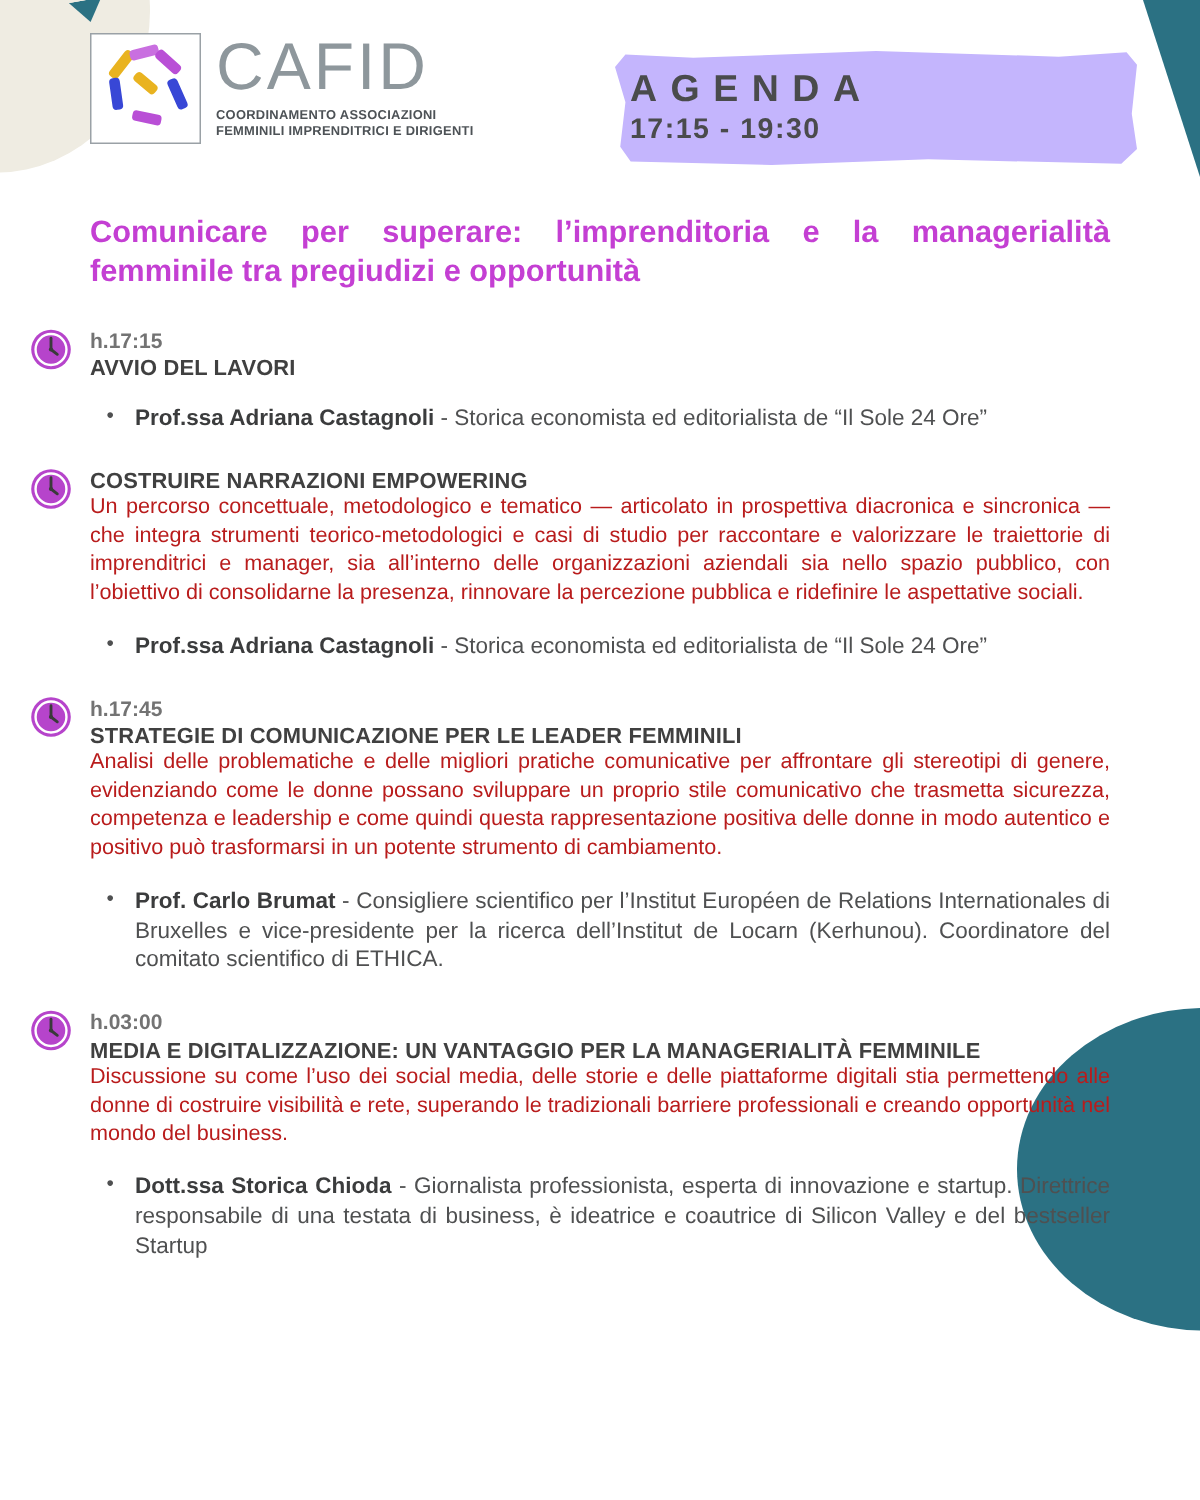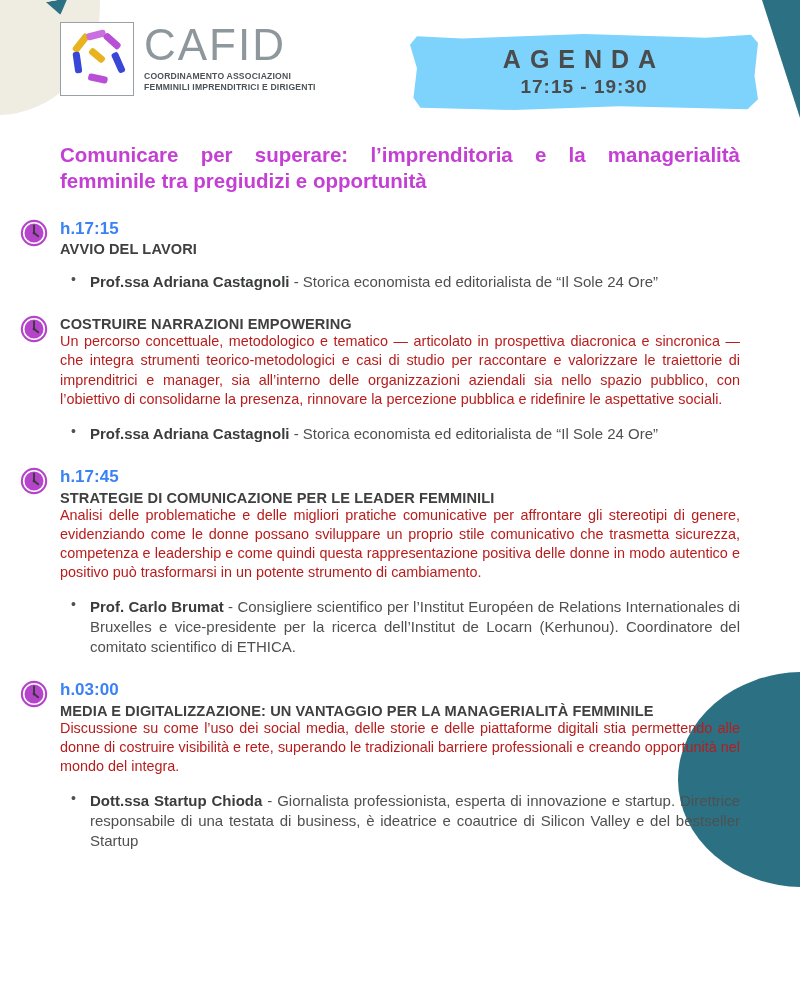--- a/index.html
+++ b/index.html
@@ -30,35 +30,35 @@
     align-items:flex-start; padding:22px 42px 0 60px; }
   .brand { display:flex; align-items:flex-start; gap:10px; }
   .brand-box { width:74px; height:74px; border:1px solid #9aa1a6; background:#fff;
     display:flex; align-items:center; justify-content:center; }
   .brand-text { padding-top:2px; }
   .brand-name { font-size:44px; line-height:0.95; color:#8e979c; font-weight:400;
     letter-spacing:2px; }
   .brand-tagline { margin-top:5px; font-size:8.6px; font-weight:bold; color:#4d5256;
     line-height:1.35; letter-spacing:0.2px; }
 
-  .banner { margin-top:12px; width:348px; padding:11px 10px 12px; text-align:center;
-    background:#7dd3fc;
+  .banner { margin-top:12px; width:348px; padding:11px 10px 12px; 
+    background:#c4b5fd;
     clip-path:polygon(0% 14%,2% 3%,15% 6%,50% 0%,85% 5%,98% 1%,100% 12%,99% 55%,100% 86%,97% 99%,60% 95%,30% 100%,3% 97%,1% 84%,2% 45%); }
   .banner-title { font-size:25px; font-weight:bold; color:#4a4b4c; letter-spacing:9px; }
   .banner-time { font-size:19px; font-weight:bold; color:#4a4b4c; letter-spacing:1px; margin-top:2px; }
 
   
   .main { position:relative; padding:0 60px; }
   .doc-title { margin-top:32px; font-size:20.5px; line-height:1.26; font-weight:bold;
     color:#c43fd3; text-align:justify; }
 
   .sessions { margin-top:26px; }
   .session { position:relative; margin-bottom:24px; }
   .clock { position:absolute; left:-40px; top:-1px; width:28px; height:28px; }
-  .session-time { font-size:17px; font-weight:bold; color:#3b82f6; line-height:1.1; }
+  .session-time { font-size:14px; font-weight:bold; color:#737373; line-height:1.1; }
   .session-heading { margin-top:3px; font-size:14.6px; font-weight:bold; color:#404040;
     letter-spacing:0.1px; }
   .session-desc { font-size:14.4px; color:#b91c1c; line-height:1.33; text-align:justify; }
   .speaker { position:relative; margin-top:15px; padding-left:30px; }
   .bullet { position:absolute; left:11px; top:-1px; color:#4f5051; font-size:14px; }
   .speaker-text { font-size:15px; color:#4f5051; line-height:1.33; text-align:justify; }
   .speaker-name { font-weight:bold; color:#3b3c3d; }
 
   
   .footer { position:absolute; left:60px; top:928px; display:flex; align-items:center;
@@ -186,25 +186,25 @@
       <div class="session">
         <svg class="clock" viewBox="0 0 28 28">
           <circle cx="14" cy="14" r="13.2" fill="#b644cb"></circle>
           <circle cx="14" cy="14" r="10.3" fill="none" stroke="#ffffff" stroke-width="1.6"></circle>
           <line x1="14" y1="14" x2="14" y2="6.5" stroke="#3a3a3a" stroke-width="1.9" stroke-linecap="round"></line>
           <line x1="14" y1="14" x2="18.2" y2="17.2" stroke="#3a3a3a" stroke-width="1.9" stroke-linecap="round"></line>
           <circle cx="14" cy="14" r="1.4" fill="#3a3a3a"></circle>
         </svg>
         <div class="session-time">h.03:00</div>
         <div class="session-heading">MEDIA E DIGITALIZZAZIONE: UN VANTAGGIO PER LA MANAGERIALITÀ FEMMINILE</div>
-        <div class="session-desc">Discussione su come l’uso dei social media, delle storie e delle piattaforme digitali stia permettendo alle donne di costruire visibilità e rete, superando le tradizionali barriere professionali e creando opportunità nel mondo del integra.</div>
-        <div class="speaker">
-          <span class="bullet">•</span>
-          <div class="speaker-text">
-            <span class="speaker-name">Dott.ssa Startup Chioda</span>
+        <div class="session-desc">Discussione su come l’uso dei social media, delle storie e delle piattaforme digitali stia permettendo alle donne di costruire visibilità e rete, superando le tradizionali barriere professionali e creando opportunità nel mondo del business.</div>
+        <div class="speaker">
+          <span class="bullet">•</span>
+          <div class="speaker-text">
+            <span class="speaker-name">Dott.ssa Storica Chioda</span>
             <span>- Giornalista professionista, esperta di innovazione e startup. Direttrice responsabile di una testata di business, è ideatrice e coautrice di Silicon Valley e del bestseller Startup</span>
           </div>
         </div>
       </div>
 
     </div>
   </div>
 
   <div class="footer">
     <div class="saa">

